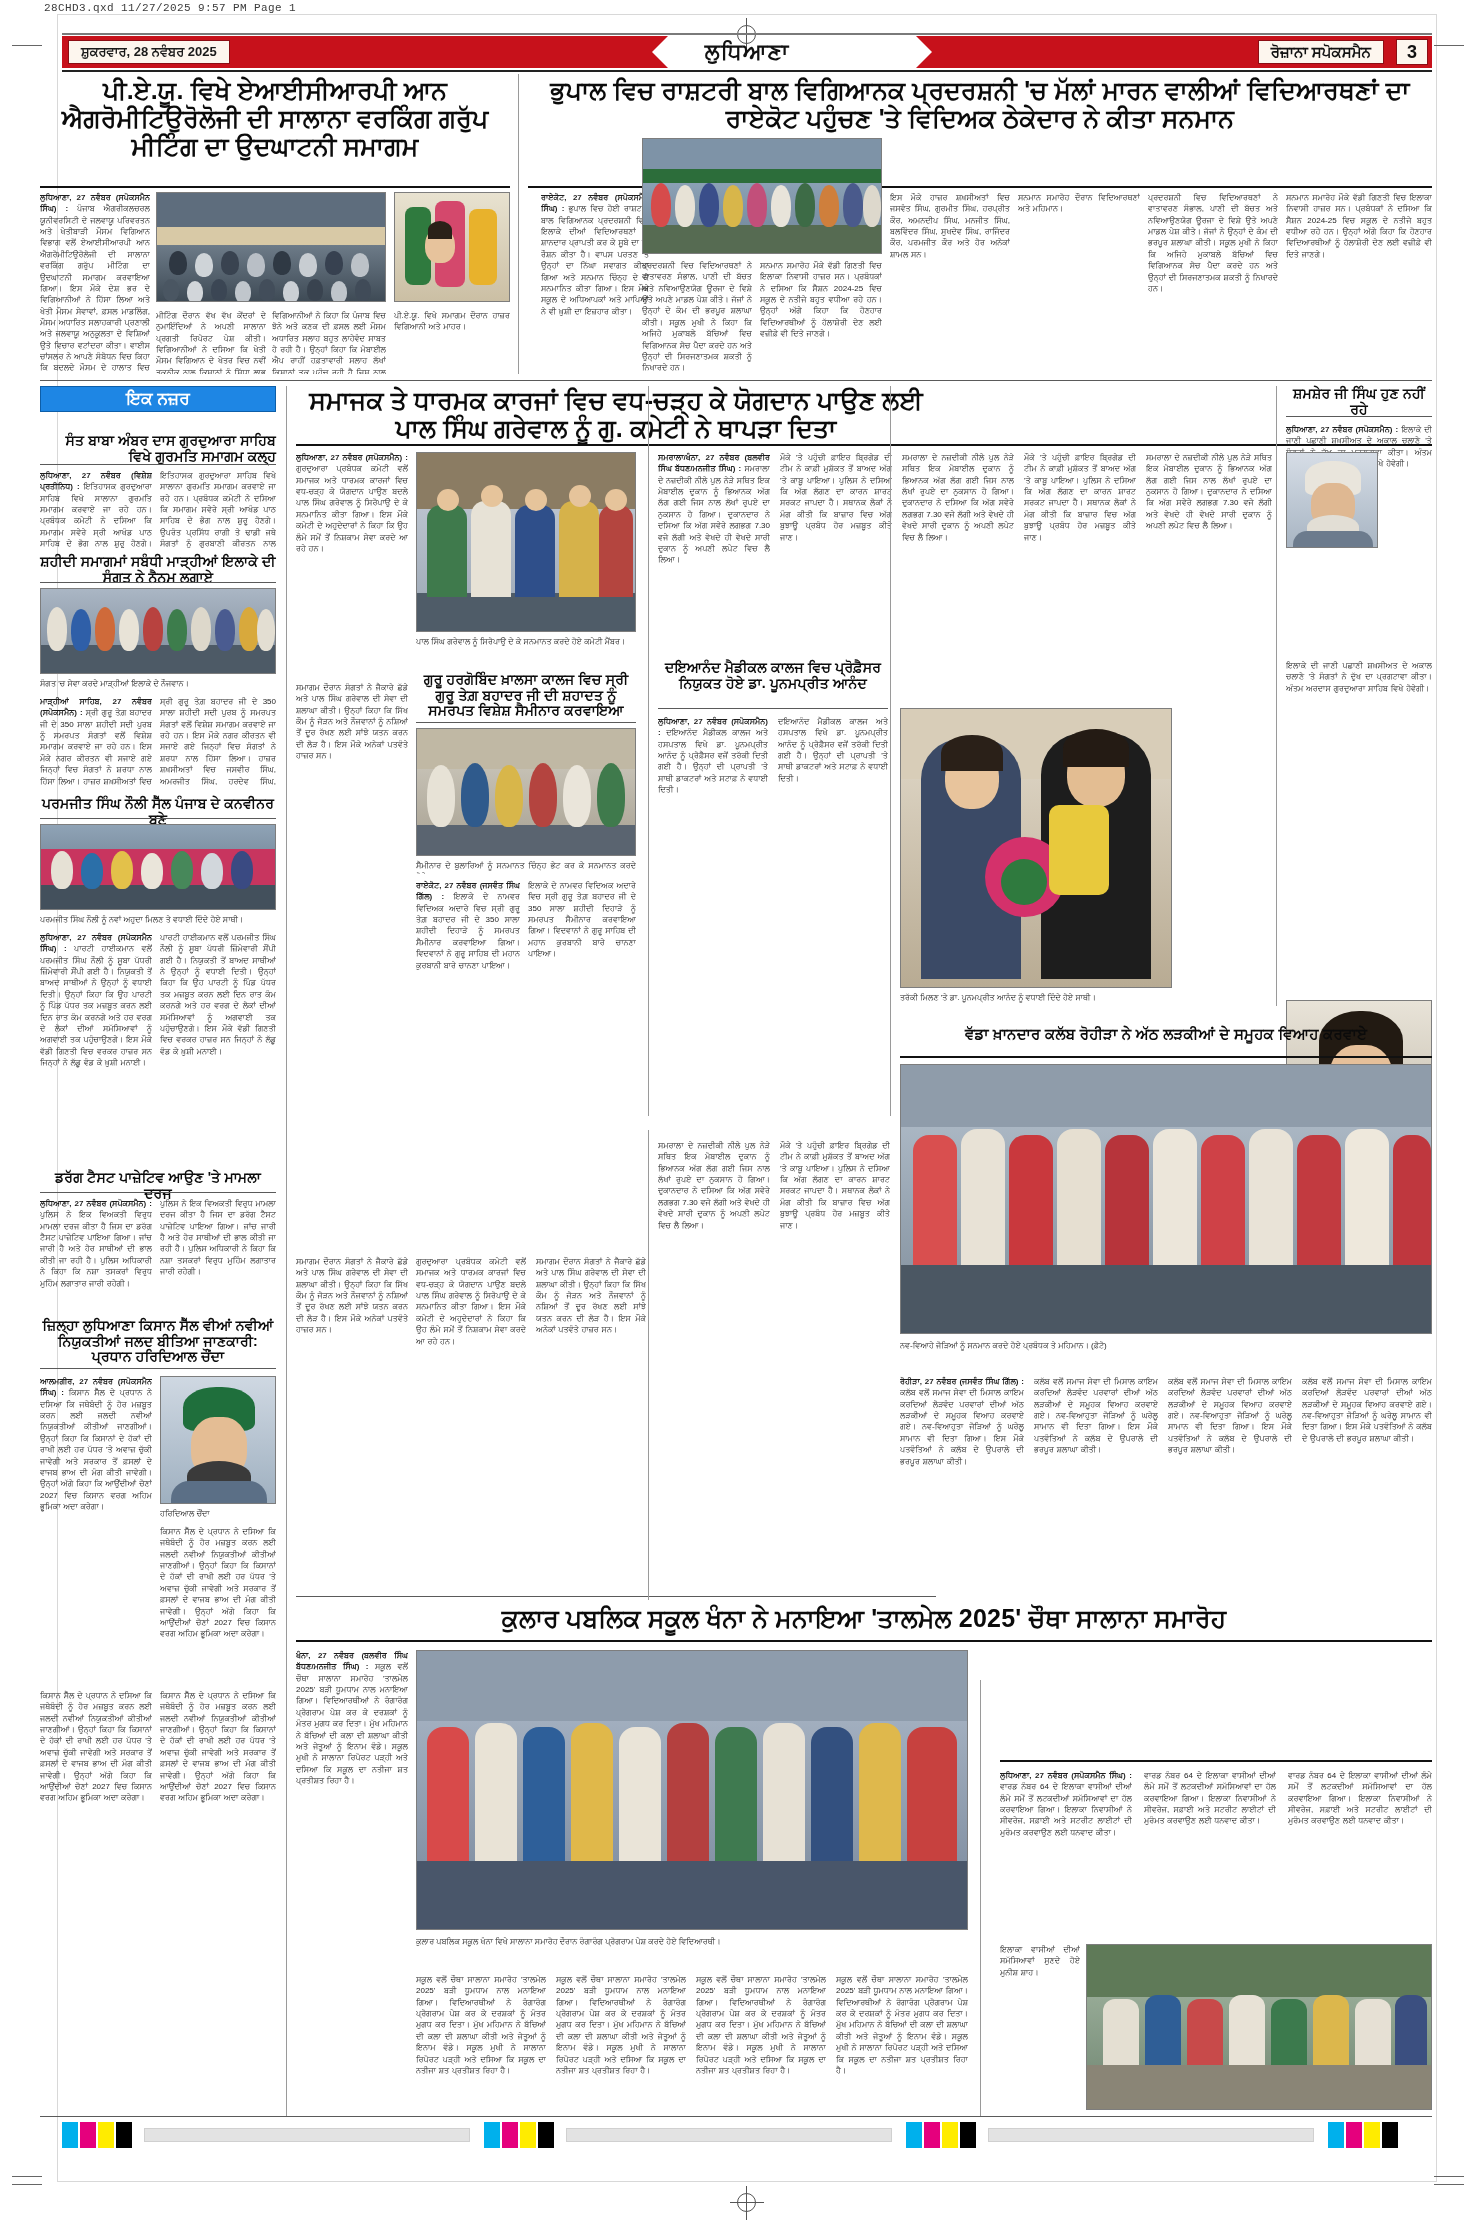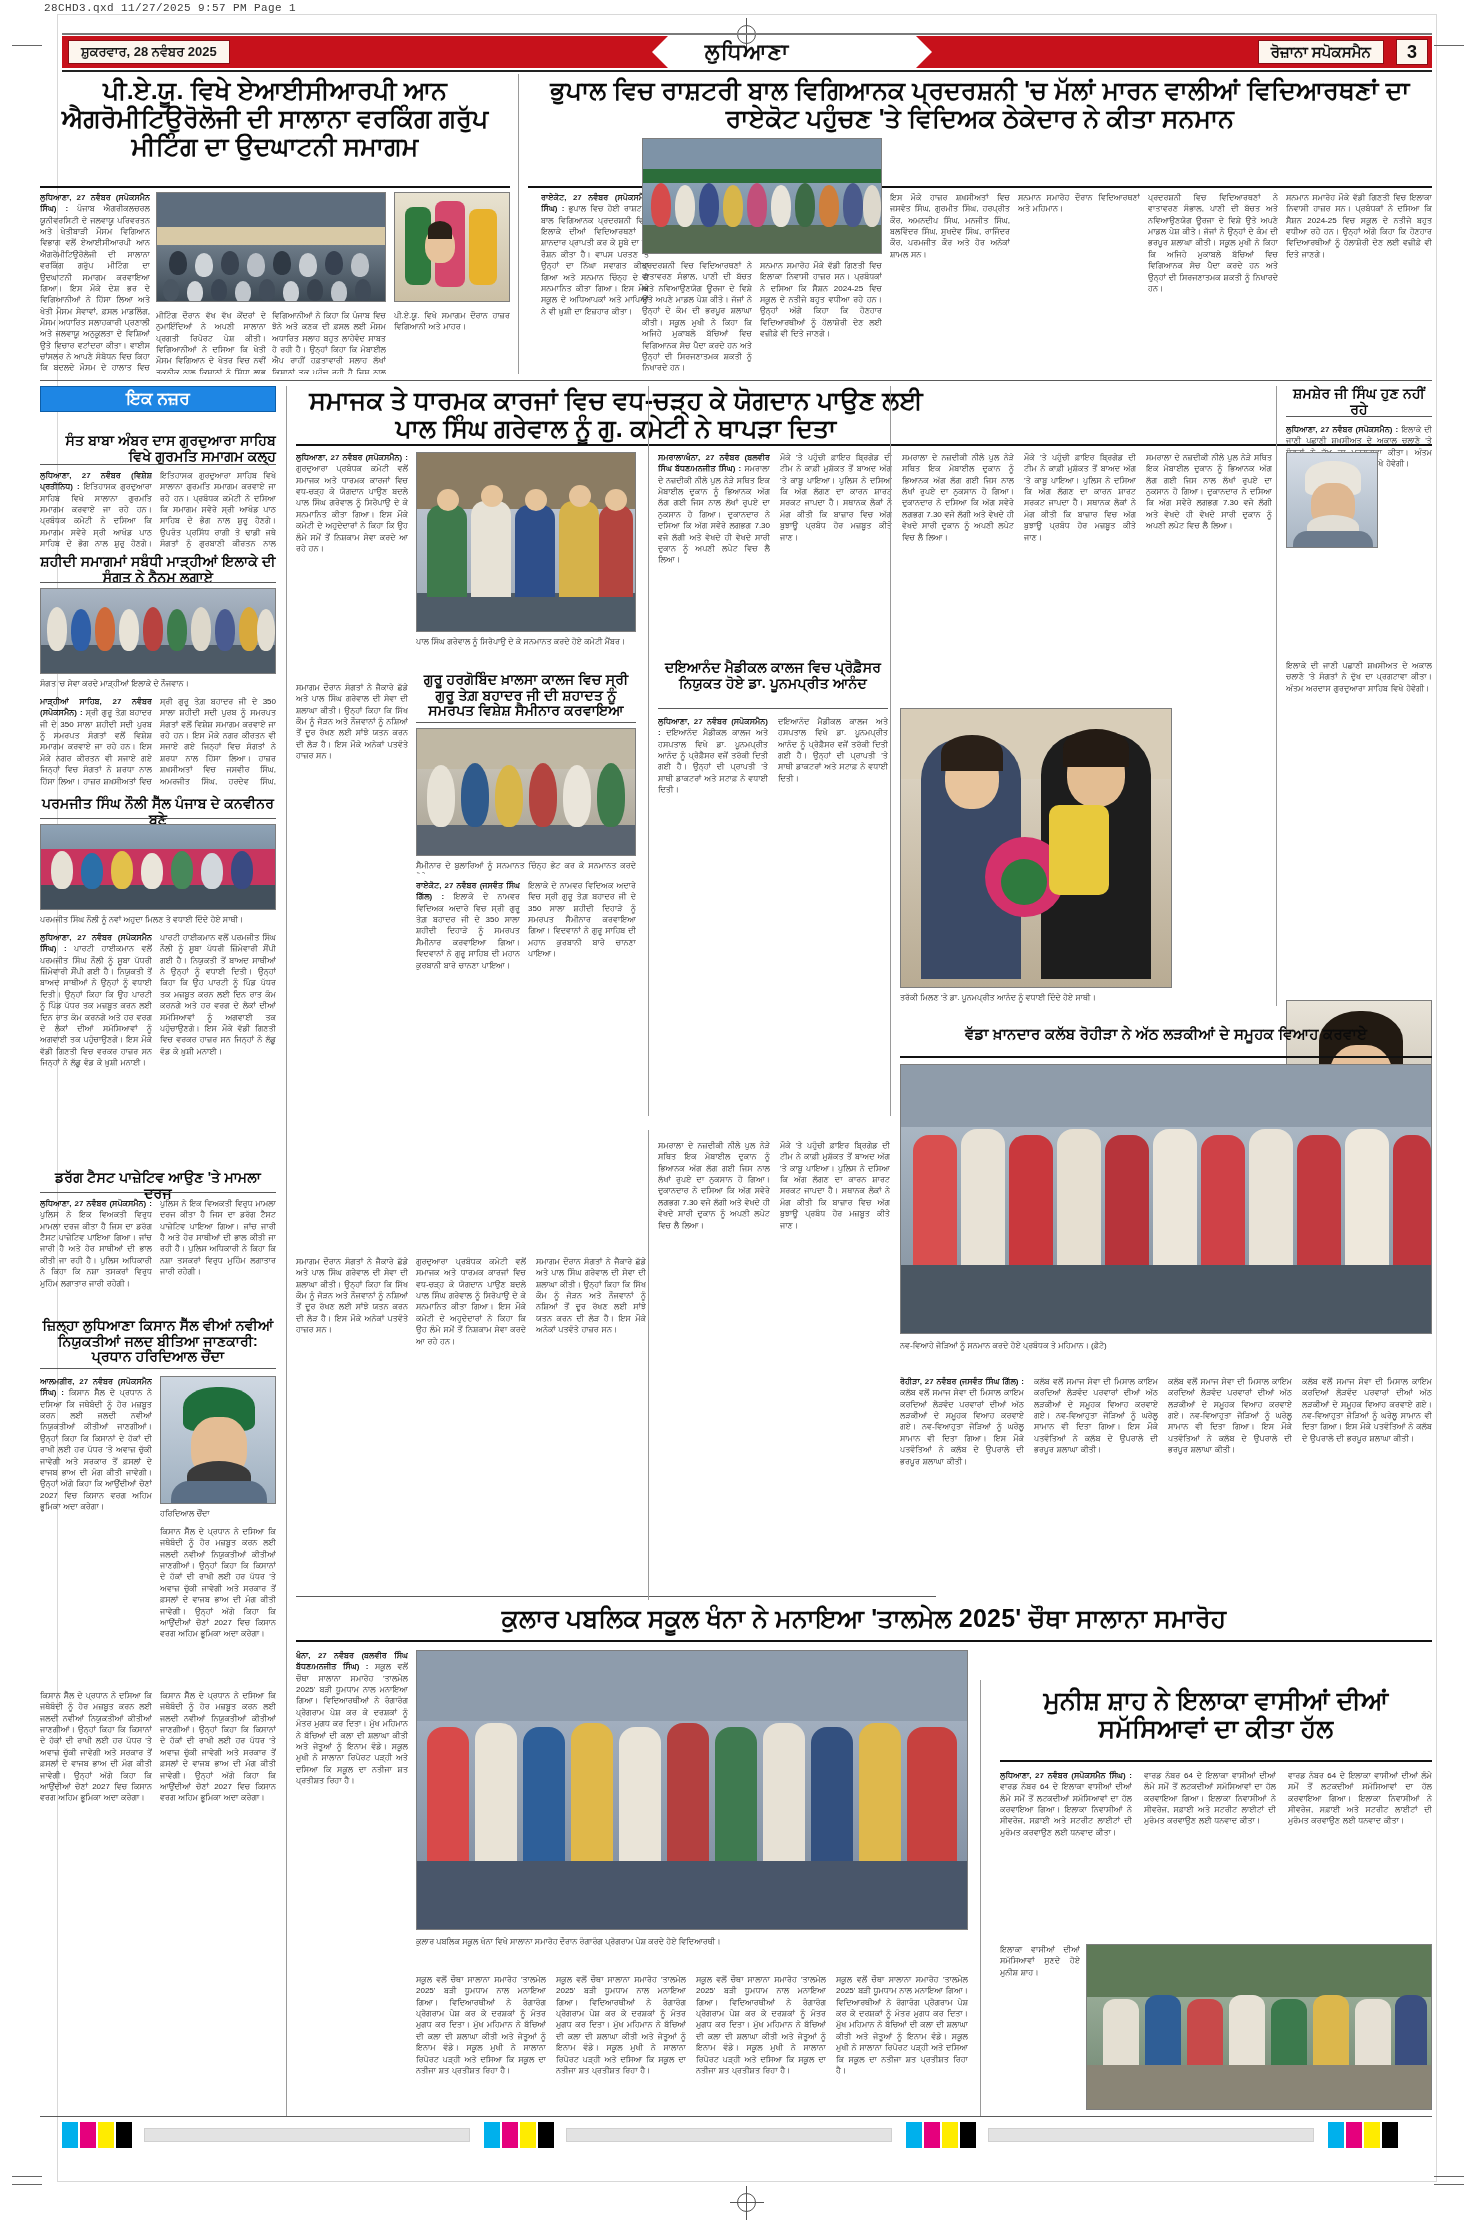--- a/index.html
+++ b/index.html
@@ -583,21 +583,20 @@
   <div class="body-col" style="left:536px;top:1256px;width:110px;height:330px;">
     <span>ਸਮਾਗਮ ਦੌਰਾਨ ਸੰਗਤਾਂ ਨੇ ਜੈਕਾਰੇ ਛੱਡੇ ਅਤੇ ਪਾਲ ਸਿੰਘ ਗਰੇਵਾਲ ਦੀ ਸੇਵਾ ਦੀ ਸ਼ਲਾਘਾ ਕੀਤੀ। ਉਨ੍ਹਾਂ ਕਿਹਾ ਕਿ ਸਿੱਖ ਕੌਮ ਨੂੰ ਜੋੜਨ ਅਤੇ ਨੌਜਵਾਨਾਂ ਨੂੰ ਨਸ਼ਿਆਂ ਤੋਂ ਦੂਰ ਰੱਖਣ ਲਈ ਸਾਂਝੇ ਯਤਨ ਕਰਨ ਦੀ ਲੋੜ ਹੈ। ਇਸ ਮੌਕੇ ਅਨੇਕਾਂ ਪਤਵੰਤੇ ਹਾਜ਼ਰ ਸਨ।</span>
   </div>
   <div class="body-col" style="left:658px;top:1140px;width:112px;height:446px;">
     <span>ਸਮਰਾਲਾ ਦੇ ਨਜ਼ਦੀਕੀ ਨੀਲੇ ਪੁਲ ਨੇੜੇ ਸਥਿਤ ਇਕ ਮੋਬਾਈਲ ਦੁਕਾਨ ਨੂੰ ਭਿਆਨਕ ਅੱਗ ਲੱਗ ਗਈ ਜਿਸ ਨਾਲ ਲੱਖਾਂ ਰੁਪਏ ਦਾ ਨੁਕਸਾਨ ਹੋ ਗਿਆ। ਦੁਕਾਨਦਾਰ ਨੇ ਦਸਿਆ ਕਿ ਅੱਗ ਸਵੇਰੇ ਲਗਭਗ 7.30 ਵਜੇ ਲੱਗੀ ਅਤੇ ਵੇਖਦੇ ਹੀ ਵੇਖਦੇ ਸਾਰੀ ਦੁਕਾਨ ਨੂੰ ਅਪਣੀ ਲਪੇਟ ਵਿਚ ਲੈ ਲਿਆ।</span>
   </div>
   <div class="body-col" style="left:780px;top:1140px;width:110px;height:446px;">
     <span>ਮੌਕੇ 'ਤੇ ਪਹੁੰਚੀ ਫ਼ਾਇਰ ਬ੍ਰਿਗੇਡ ਦੀ ਟੀਮ ਨੇ ਕਾਫ਼ੀ ਮੁਸ਼ੱਕਤ ਤੋਂ ਬਾਅਦ ਅੱਗ 'ਤੇ ਕਾਬੂ ਪਾਇਆ। ਪੁਲਿਸ ਨੇ ਦਸਿਆ ਕਿ ਅੱਗ ਲੱਗਣ ਦਾ ਕਾਰਨ ਸ਼ਾਰਟ ਸਰਕਟ ਜਾਪਦਾ ਹੈ। ਸਥਾਨਕ ਲੋਕਾਂ ਨੇ ਮੰਗ ਕੀਤੀ ਕਿ ਬਾਜ਼ਾਰ ਵਿਚ ਅੱਗ ਬੁਝਾਊ ਪ੍ਰਬੰਧ ਹੋਰ ਮਜ਼ਬੂਤ ਕੀਤੇ ਜਾਣ।</span>
   </div>
 
-  <div class="hl lg" style="left:1000px;top:1686px;width:432px;">ਮੁਨੀਸ਼ ਸ਼ਾਹ ਨੇ ਇਲਾਕਾ ਵਾਸੀਆਂ ਦੀਆਂ ਸਮੱਸਿਆਵਾਂ ਦਾ ਕੀਤਾ ਹੱਲ</div>
   <div class="hrule thick" style="left:1000px;top:1760px;width:432px;"></div>
   <div class="body-col" style="left:1000px;top:1770px;width:132px;height:160px;">
     <b>ਲੁਧਿਆਣਾ, 27 ਨਵੰਬਰ (ਸਪੋਕਸਮੈਨ ਸਿੰਘ) :</b>
     <span>ਵਾਰਡ ਨੰਬਰ 64 ਦੇ ਇਲਾਕਾ ਵਾਸੀਆਂ ਦੀਆਂ ਲੰਮੇ ਸਮੇਂ ਤੋਂ ਲਟਕਦੀਆਂ ਸਮੱਸਿਆਵਾਂ ਦਾ ਹੱਲ ਕਰਵਾਇਆ ਗਿਆ। ਇਲਾਕਾ ਨਿਵਾਸੀਆਂ ਨੇ ਸੀਵਰੇਜ, ਸਫ਼ਾਈ ਅਤੇ ਸਟਰੀਟ ਲਾਈਟਾਂ ਦੀ ਮੁਰੰਮਤ ਕਰਵਾਉਣ ਲਈ ਧਨਵਾਦ ਕੀਤਾ।</span>
   </div>
   <div class="body-col" style="left:1144px;top:1770px;width:132px;height:160px;">
     <span>ਵਾਰਡ ਨੰਬਰ 64 ਦੇ ਇਲਾਕਾ ਵਾਸੀਆਂ ਦੀਆਂ ਲੰਮੇ ਸਮੇਂ ਤੋਂ ਲਟਕਦੀਆਂ ਸਮੱਸਿਆਵਾਂ ਦਾ ਹੱਲ ਕਰਵਾਇਆ ਗਿਆ। ਇਲਾਕਾ ਨਿਵਾਸੀਆਂ ਨੇ ਸੀਵਰੇਜ, ਸਫ਼ਾਈ ਅਤੇ ਸਟਰੀਟ ਲਾਈਟਾਂ ਦੀ ਮੁਰੰਮਤ ਕਰਵਾਉਣ ਲਈ ਧਨਵਾਦ ਕੀਤਾ।</span>
   </div>
   <div class="body-col" style="left:1288px;top:1770px;width:144px;height:160px;">
     <span>ਵਾਰਡ ਨੰਬਰ 64 ਦੇ ਇਲਾਕਾ ਵਾਸੀਆਂ ਦੀਆਂ ਲੰਮੇ ਸਮੇਂ ਤੋਂ ਲਟਕਦੀਆਂ ਸਮੱਸਿਆਵਾਂ ਦਾ ਹੱਲ ਕਰਵਾਇਆ ਗਿਆ। ਇਲਾਕਾ ਨਿਵਾਸੀਆਂ ਨੇ ਸੀਵਰੇਜ, ਸਫ਼ਾਈ ਅਤੇ ਸਟਰੀਟ ਲਾਈਟਾਂ ਦੀ ਮੁਰੰਮਤ ਕਰਵਾਉਣ ਲਈ ਧਨਵਾਦ ਕੀਤਾ।</span>

